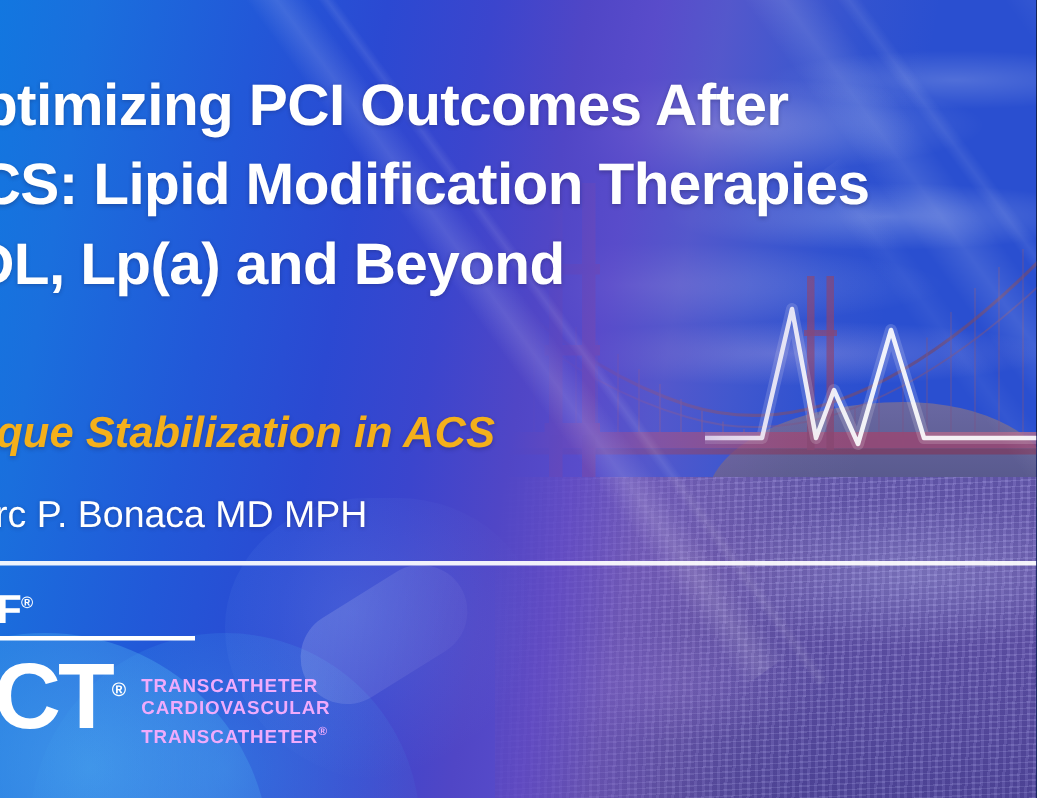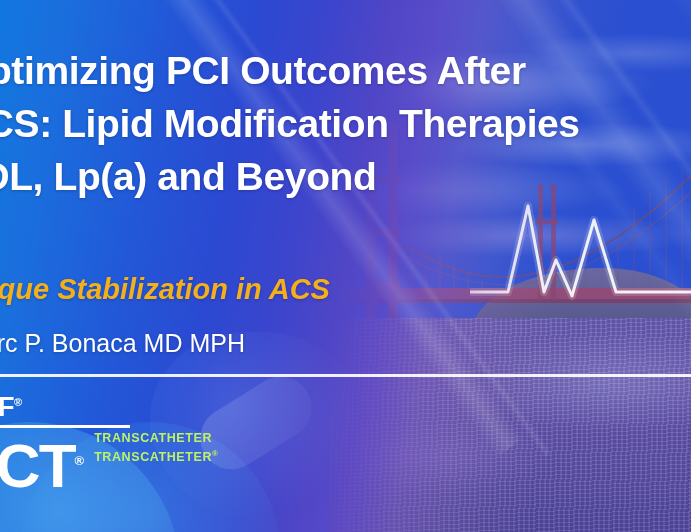--- a/index.html
+++ b/index.html
@@ -267,21 +267,22 @@
     letter-spacing: -2px;
     white-space: nowrap;
   }
   .logo-tct .reg {
     font-size: 13px;
     vertical-align: super;
     letter-spacing: 0;
   }
   .logo-words {
     margin-left: 10px;
-    color: #bef264;
+    margin-top: 20px;
+    color: #f0abfc;
     font-weight: bold;
     font-size: 12.5px;
     line-height: 15px;
     letter-spacing: 0.6px;
     white-space: nowrap;
   }
   .logo-words .reg {
     font-size: 8px;
     vertical-align: super;
   }
@@ -394,20 +395,21 @@
       <div class="logo-crf">
         <span>CRF</span><span class="reg">®</span>
       </div>
       <div class="logo-rule"></div>
       <div class="logo-row">
         <div class="logo-tct">
           <span>TCT</span><span class="reg">®</span>
         </div>
         <div class="logo-words">
           <div>TRANSCATHETER</div>
+          <div>CARDIOVASCULAR</div>
           <div>
             <span>TRANSCATHETER</span><span class="reg">®</span>
           </div>
         </div>
       </div>
     </div>
 
   </div>
 </div>
 

